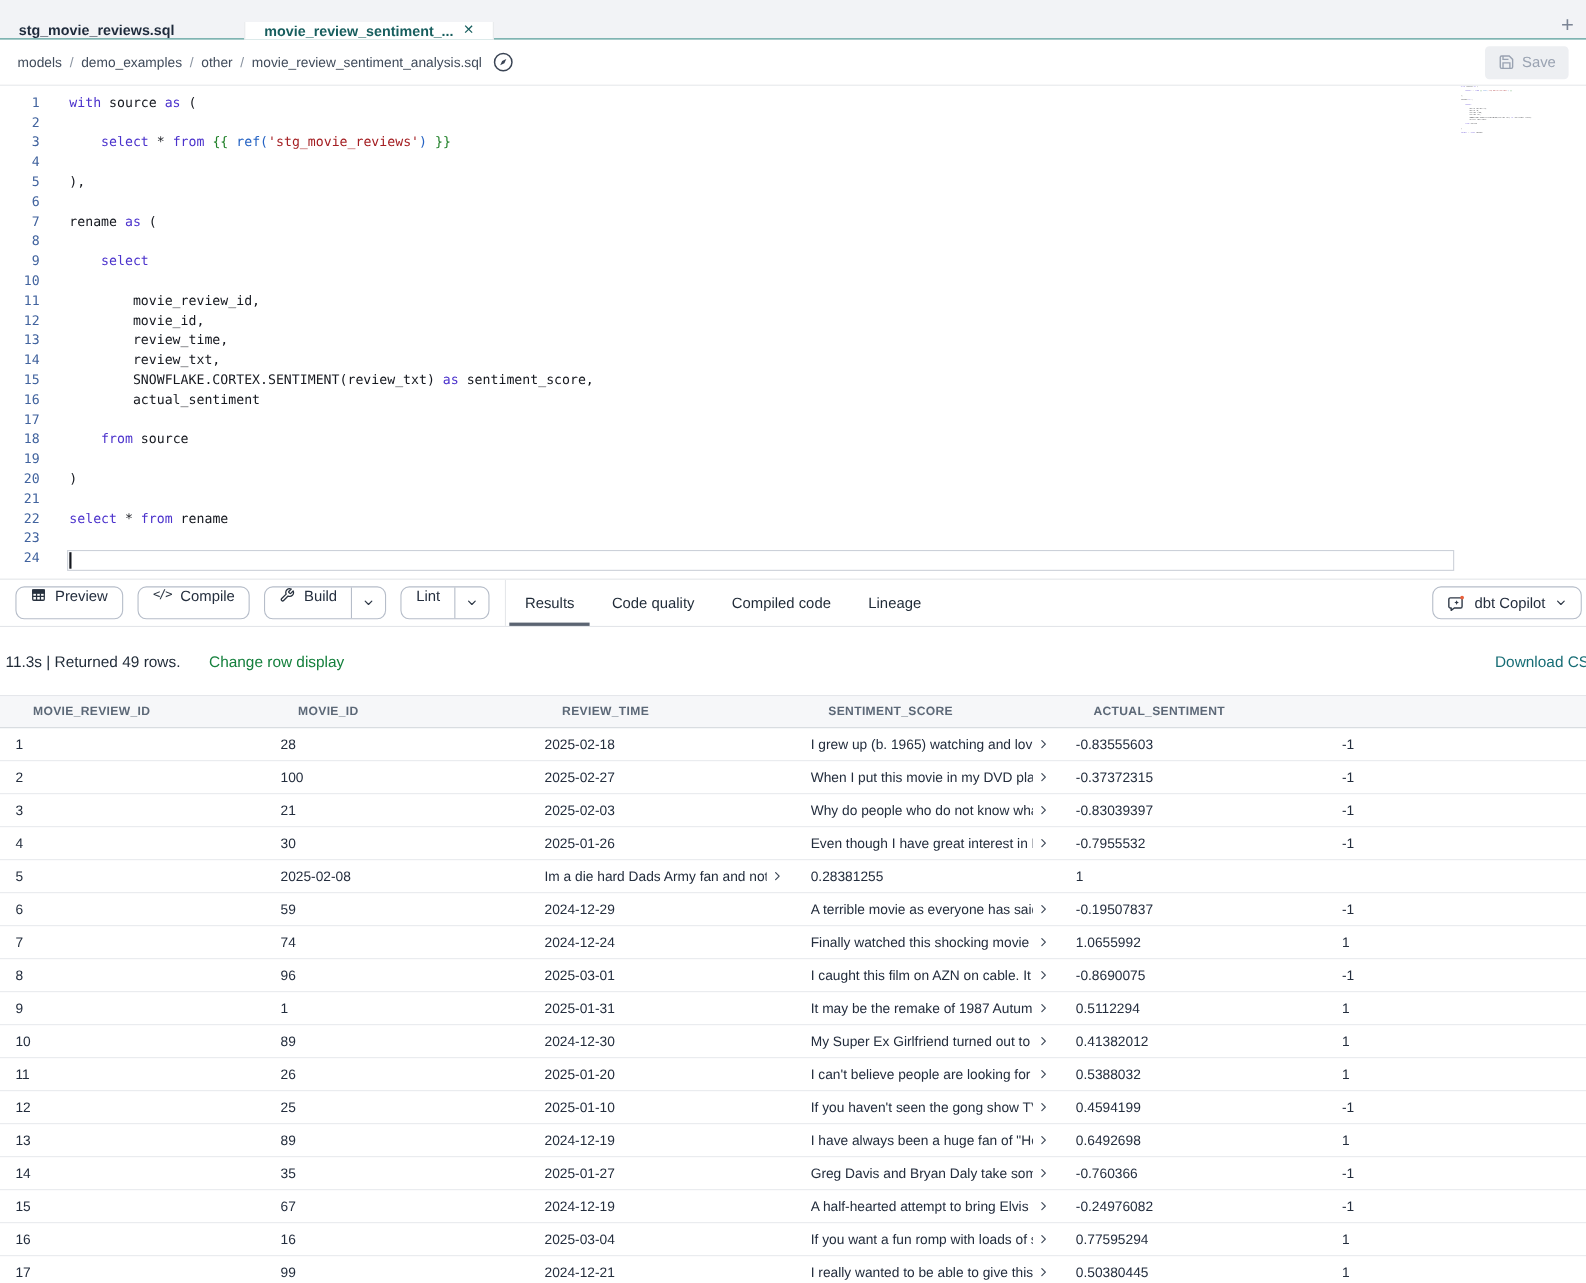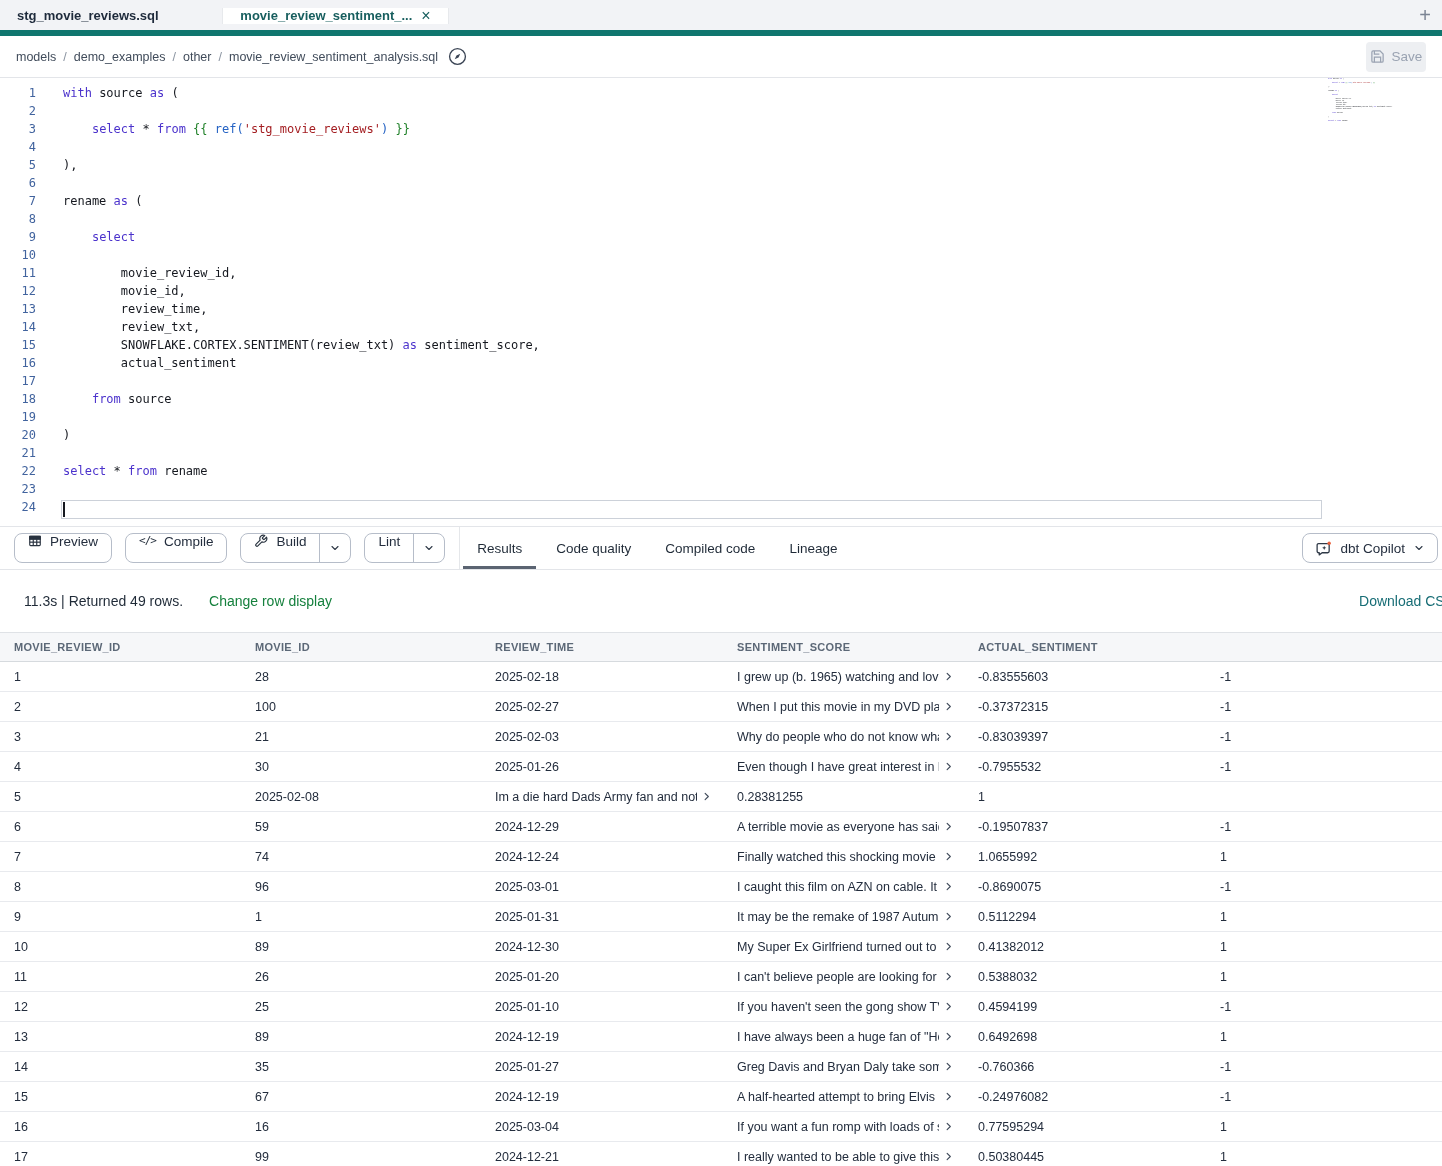--- a/index.html
+++ b/index.html
@@ -1,35 +1,35 @@
 <!DOCTYPE html>
 <html><head>
 <meta charset="utf-8">
 <style>
   * { margin:0; padding:0; box-sizing:border-box; }
   html,body { width:1442px; height:1166px; overflow:hidden; background:#fff;
     font-family:"Liberation Sans", sans-serif; color:#1f2a37; }
 
   
-  .tabbar { height:36px; background:#f2f3f6; border-bottom:6px solid #0f766e; display:flex; align-items:center; }
+  .tabbar { height:36px; background:#f2f3f6; border-bottom:1px solid #0f766e; display:flex; align-items:flex-end; }
   .ftab { display:flex; align-items:center; font-size:13px; font-weight:700; color:#1e2a3b; padding:0 17px; cursor:pointer; }
   .ftab.t0 { width:222px; }
   .ftab.active { width:227px; background:#fff; color:#175e5e; border-left:1px solid #e7e9ec; border-right:1px solid #e7e9ec;
     margin-bottom:-1px; justify-content:center; gap:9px; }
   .tab-close { font-size:16px; font-weight:400; color:#175e5e; line-height:1; }
   .tabbar-spacer { flex:1; }
   .tabbar-div { width:1px; background:#e3e5e9; margin:0; }
   .newtab { width:34px; display:flex; align-items:center; justify-content:center; font-size:20px; color:#7b8494; cursor:pointer; }
 
   
   .crumbbar { height:42px; background:#fff; border-bottom:1px solid #e3e5e9; display:flex; align-items:center; padding:0 16px; }
   .bc { display:flex; align-items:center; gap:7px; font-size:12.5px; color:#414c5b; }
   .bc-sep { color:#8b94a1; }
   .compass { margin-left:10px; display:flex; align-items:center; cursor:pointer; }
-  .savebtn { margin-left:auto; width:60px; height:30px; background:#edeff2; border:none; border-radius:4px;
+  .savebtn { margin-left:auto; width:76px; height:30px; background:#edeff2; border:none; border-radius:4px;
     display:flex; align-items:center; justify-content:center; gap:7px; font-size:13.5px; color:#9aa3b2; font-family:inherit; }
 
   
   .editor { position:relative; height:449px; border-bottom:1px solid #e3e5e9; background:#fff; padding-top:8px; display:flex; overflow:hidden; }
   .gutter { width:48px; flex:none; }
   .ln { height:18px; line-height:18px; text-align:right; padding-right:12px;
     font:12px "DejaVu Sans Mono", monospace; color:#41639e; }
   .codelines { padding-left:15px; }
   .cl { height:18px; line-height:18px; white-space:pre; font:12px "DejaVu Sans Mono", monospace; color:#15181f; }
   .tk-kw { color:#4b32cc; } .tk-pl { color:#15181f; } .tk-str { color:#a41e22; }
@@ -49,29 +49,29 @@
   .code-glyph { font:11px "DejaVu Sans Mono", monospace; color:#28323f; letter-spacing:-1px; }
   .ab-div { width:1px; align-self:stretch; background:#e5e7ea; margin-left:14px; }
   .rtabs { display:flex; height:100%; align-items:stretch; margin-left:0; }
   .rtab { display:flex; align-items:center; padding:0 14px; margin:0 3px; font-size:13.5px; color:#1f2a37; cursor:pointer;
     border-bottom:3px solid transparent; border-top:3px solid transparent;text-align:right; }
   .rtab.active { border-bottom-color:#5b6472; }
   .copilot { margin-left:auto; height:30px; display:flex; align-items:center; gap:8px; padding:14px 12px;
     border:1px solid #b6bdc9; border-radius:8px; background:#fff; font-size:13.5px; color:#242e3e; cursor:pointer; }
 
   
-  .inforow { position:relative; height:62px; display:flex; align-items:center; padding:0 24px; font-size:14px; color:#1f2a37; }
+  .inforow { position:relative; height:62px; display:flex; align-items:center; padding:0 5px; font-size:14px; color:#1f2a37; }
   .rowlink { color:#15803d; margin-left:26px; cursor:pointer; font-size:14px; }
   .download { position:absolute; right:-12px; color:#176d75; font-size:14px; white-space:nowrap; cursor:pointer; }
 
   
   .rtable { border-top:1px solid #dfe2e6; }
   .trow { display:grid; grid-template-columns:241px 240px 242px 241px 242px 1fr; }
   .thead { height:29px; background:#f6f7f9; border-bottom:1px solid #d6dade; }
-  .th { display:flex; align-items:center; padding-left:14px; font-size:11px; font-weight:700; letter-spacing:.3px; color:#5c6877; }
+  .th { display:flex; align-items:center; padding-left:30px; font-size:11px; font-weight:700; letter-spacing:.3px; color:#5c6877; }
   .tbody .trow { height:30px; border-bottom:1px solid #e8eaee; }
   .td { display:flex; align-items:center; padding-left:14px; font-size:12.5px; color:#232d3d; overflow:hidden; white-space:nowrap; }
   .txtcell .txt { width:202px; overflow:hidden; white-space:nowrap; font-size:12.5px; }
   .expand { display:flex; align-items:center; margin-left:4px; cursor:pointer; }
 
   svg { display:block; }
 </style>
 </head>
 <body>
 

